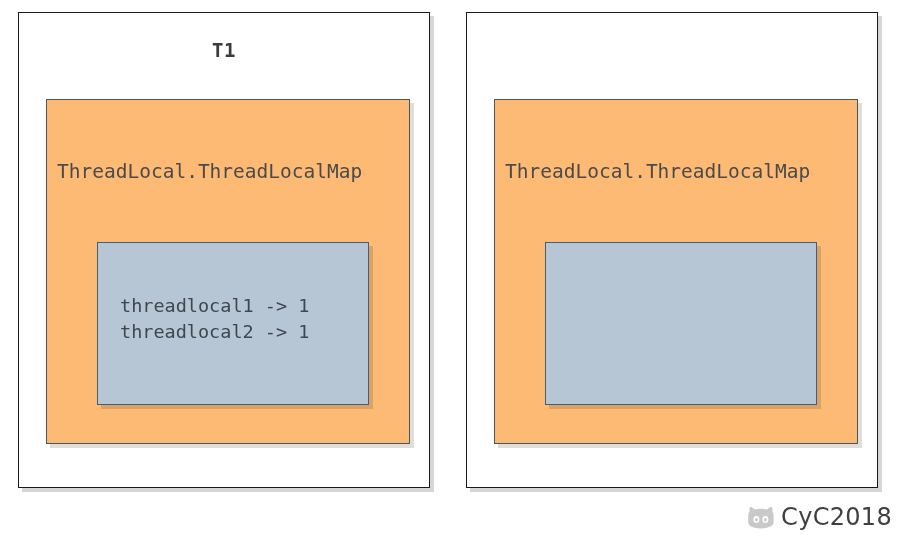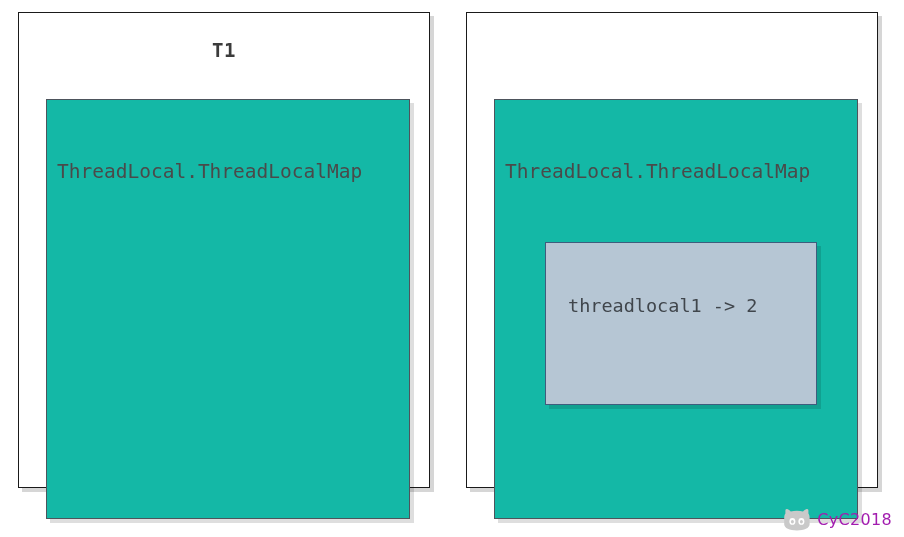--- a/index.html
+++ b/index.html
@@ -44,22 +44,22 @@
     color: #3b3b3b;
     letter-spacing: 0.5px;
   }
 
   
   .map-box {
     position: absolute;
     left: 27px;
     top: 86px;
     width: 364px;
-    height: 420px;
-    background: #14b8a6;
+    height: 345px;
+    background: #fdba74;
     border: 1.6px solid #4d545c;
     box-shadow: 4px 4px 0 0 rgba(0,0,0,0.13);
     text-decoration: underline;
   }
 
   .map-label {
     position: absolute;
     left: 10px;
     top: 60px;
     font-family: "DejaVu Sans Mono", monospace;
@@ -100,48 +100,53 @@
   #watermark {
     position: absolute;
     right: 12px;
     bottom: 6px;
     display: flex;
     align-items: center;
     gap: 7px;
   }
   #watermark .wm-text {
     font-family: "DejaVu Sans", sans-serif;
-    font-size: 16px;
-    color: #a21caf;
+    font-size: 24px;
+    color: #404040;
     letter-spacing: 0.3px;
   }
   #watermark svg { display: block; }
 </style>
 </head>
 <body>
 
 <div id="canvas">
 
   <div class="thread-panel" id="panel-t1">
     <div class="thread-title">T1</div>
 
     <div class="map-box">
       <div class="map-label">ThreadLocal.ThreadLocalMap</div>
 
+      <div class="entries-box">
+        <div class="entries-inner">
+          <div class="entry-line">threadlocal1 -&gt; 1</div>
+          <div class="entry-line">threadlocal2 -&gt; 1</div>
+        </div>
+      </div>
     </div>
   </div>
 
   <div class="thread-panel" id="panel-t2">
 
     <div class="map-box">
       <div class="map-label">ThreadLocal.ThreadLocalMap</div>
 
       <div class="entries-box">
         <div class="entries-inner">
-          <div class="entry-line">threadlocal1 -&gt; 2</div>
         </div>
       </div>
     </div>
   </div>
 
   <div id="watermark">
     <span>
       <svg width="26" height="23" viewBox="0 0 26 23" aria-hidden="true">
         <path fill="#c9c9c9" d="M3.2 1.0 C2.0 0.6 1.4 1.4 1.4 2.6 L1.4 5.6
                  C0.5 6.9 0.2 8.4 0.2 10.2 L0.2 16.2

